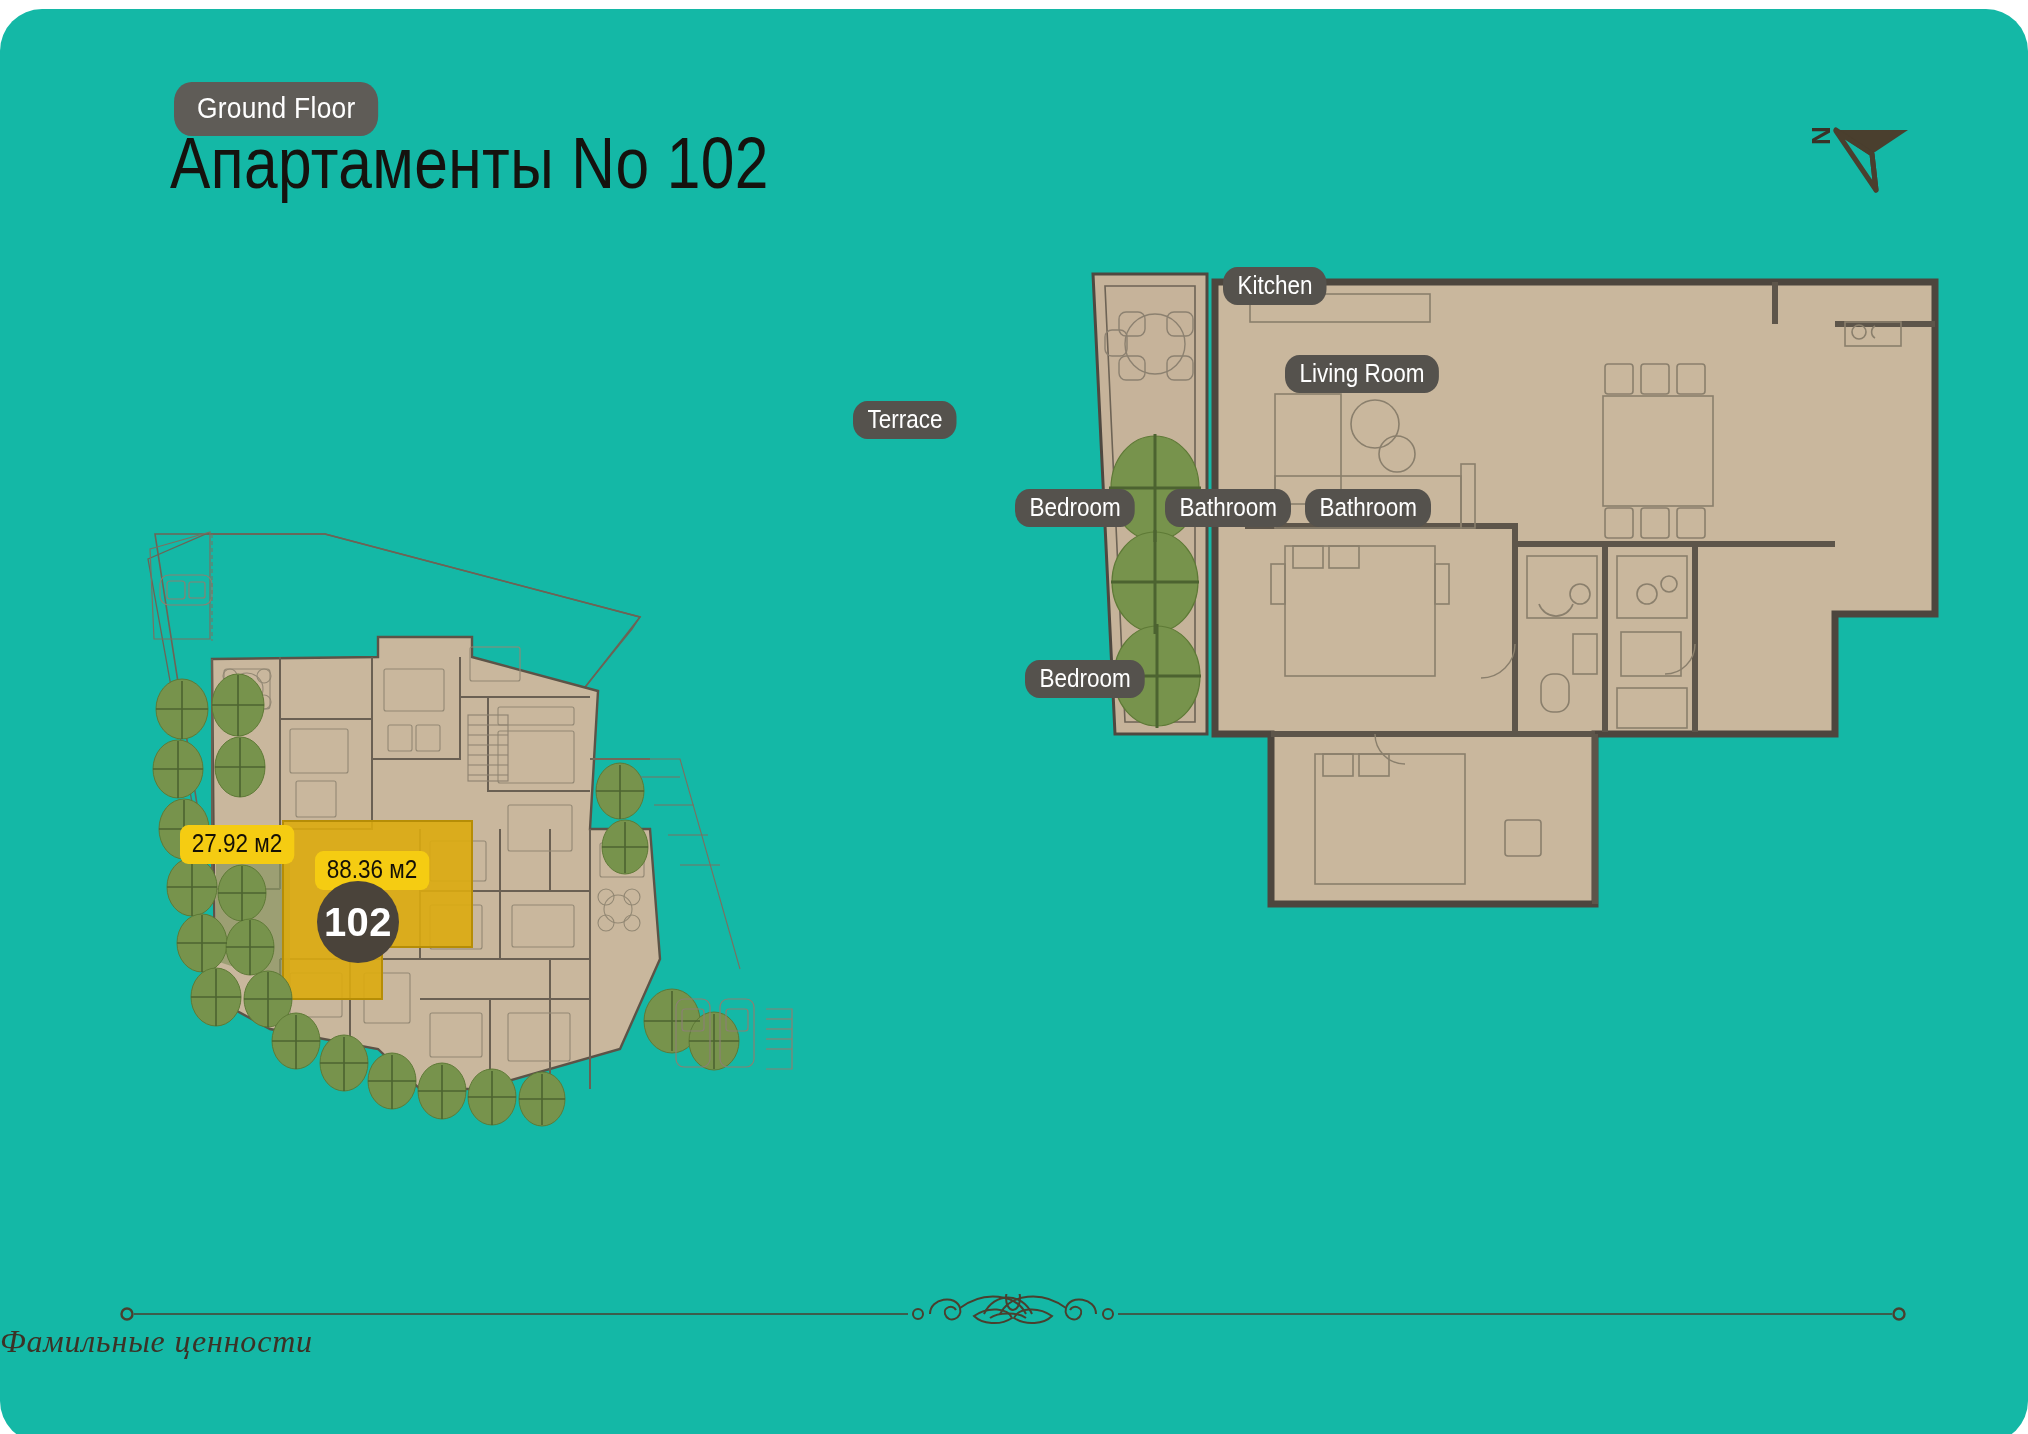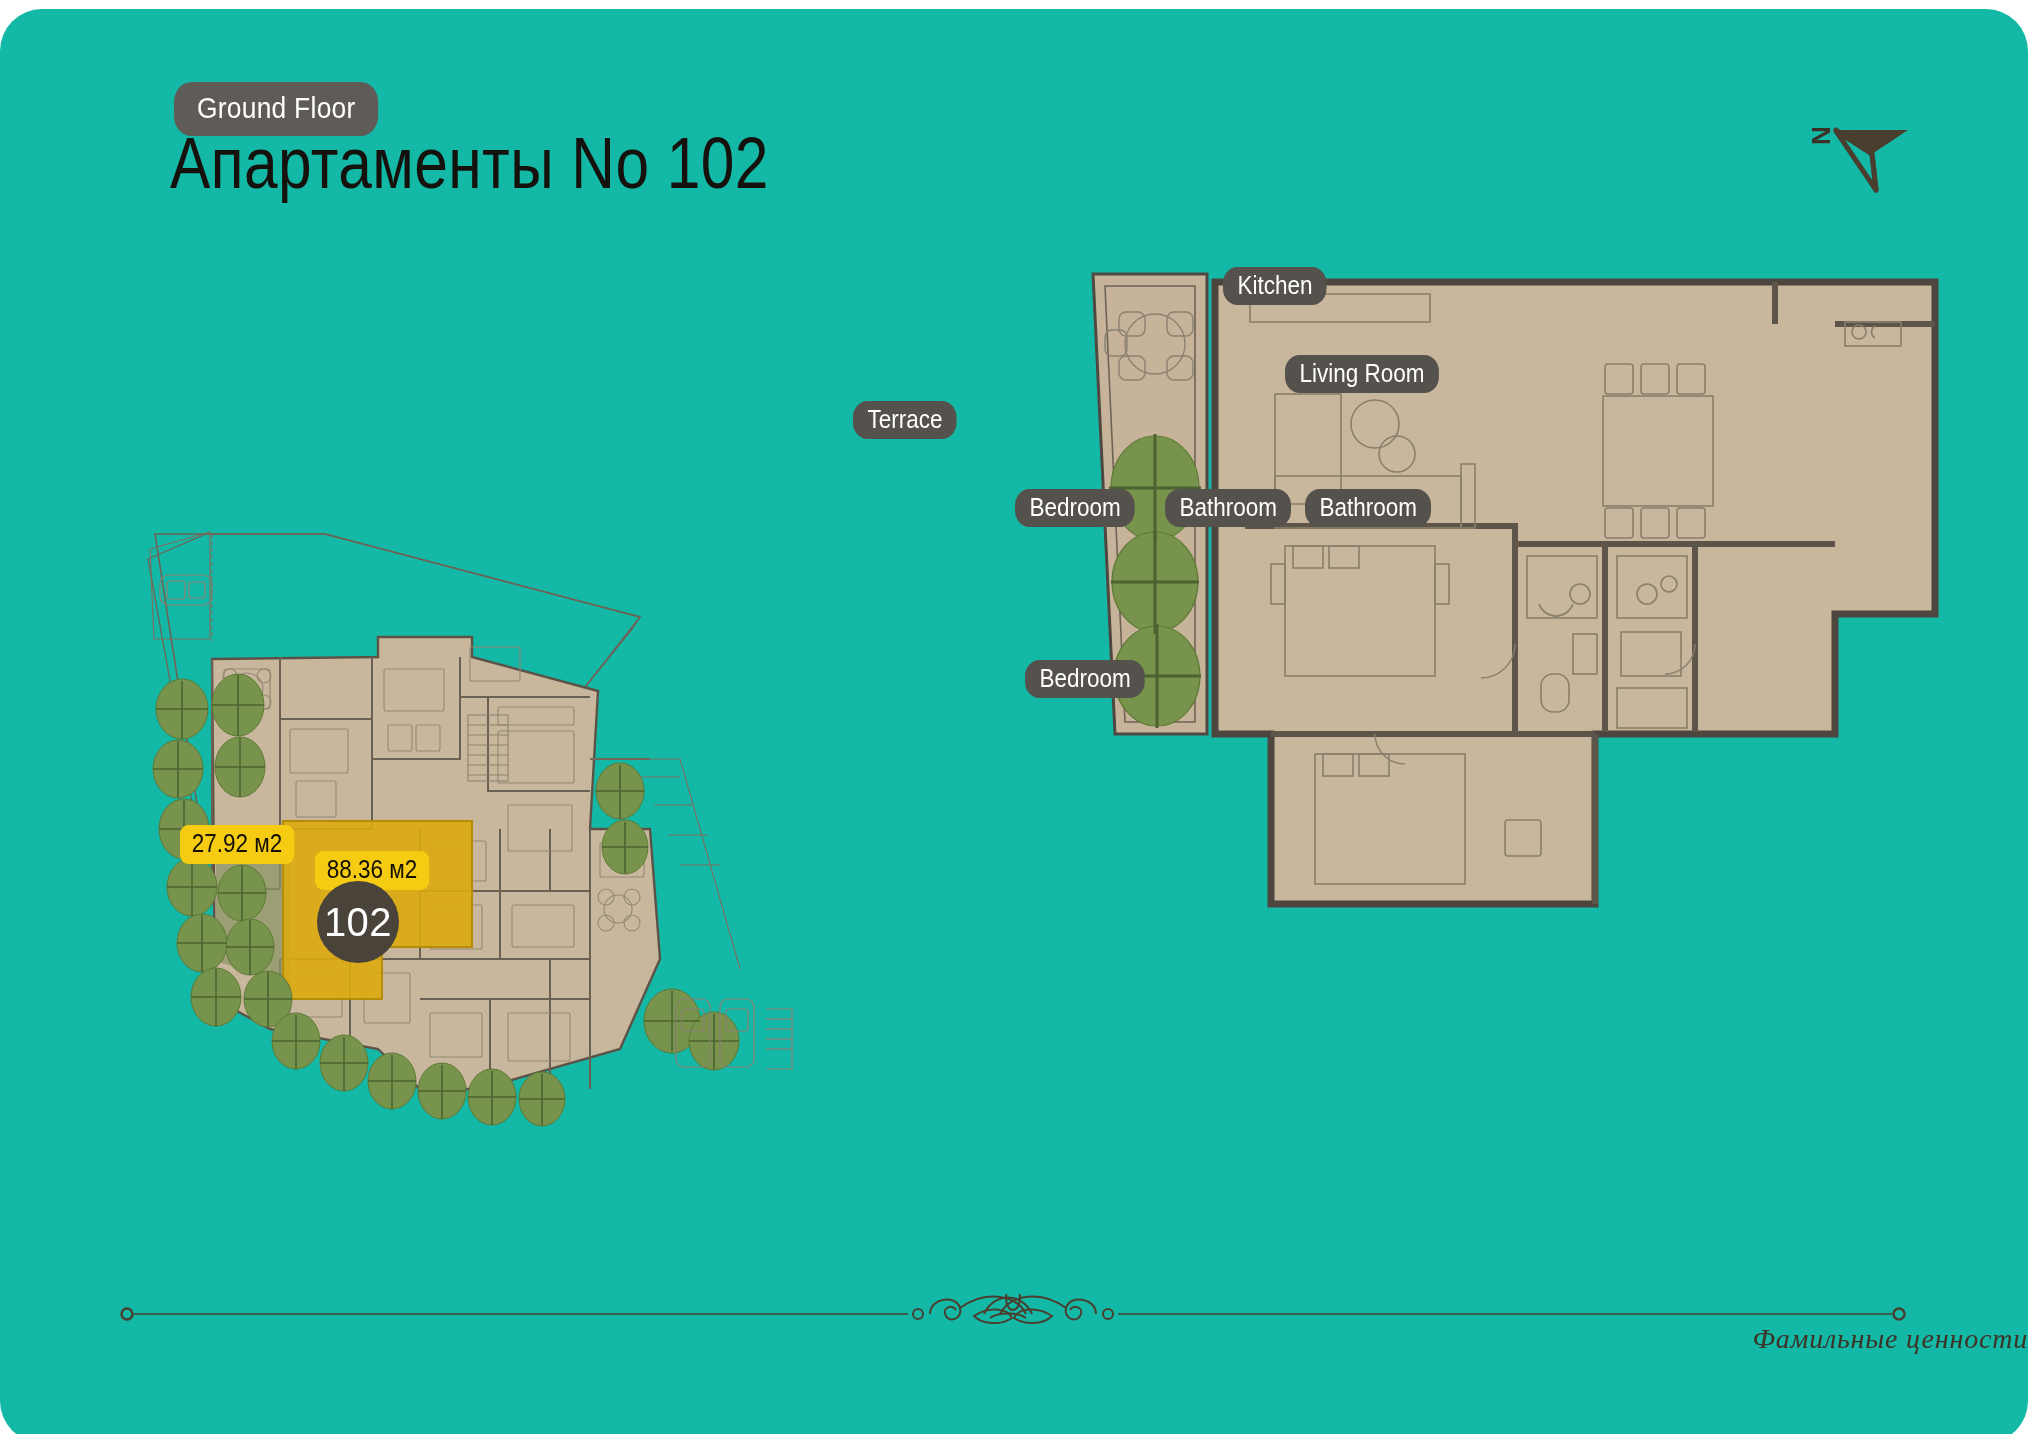--- a/index.html
+++ b/index.html
@@ -57,32 +57,32 @@
   }
   .area-badge{
     position:absolute; background:#f5cc12; color:#141006;
     font-size:25px; padding:4px 13px 6px 13px; border-radius:9px;
     font-family:"Liberation Sans Narrow","Liberation Sans",sans-serif;
     white-space:nowrap; font-weight:500;
     transform:scaleX(.9); transform-origin:left center;
   }
   .unit-marker{
     position:absolute; width:82px; height:82px; border-radius:50%;
-    background:#4a433a; color:#fff; font-size:40px; font-weight:400;
+    background:#4a433a; color:#fff; font-size:40px; font-weight:700;
     display:flex; align-items:center; justify-content:center;
     font-family:"Liberation Sans Narrow","Liberation Sans",sans-serif;
     letter-spacing:.5px;
   }
 
   
   .divider{ position:absolute; left:118px; top:1285px; width:1790px; height:40px; }
   .brand{
-    position:absolute; left:0; top:1314px; width:2028px; text-align:right;
+    position:absolute; left:0; top:1314px; width:2028px; text-align:left;
     font-family:"Liberation Serif","DejaVu Serif",serif; font-style:italic;
-    font-size:28px; color:#3c3226; letter-spacing:.8px;
+    font-size:32px; color:#3c3226; letter-spacing:.8px;
   }
 </style>
 </head>
 <body>
 
 <div class="page">
 
   <div class="floor-badge">Ground Floor</div>
   <div class="title">Апартаменты No 102</div>
 

